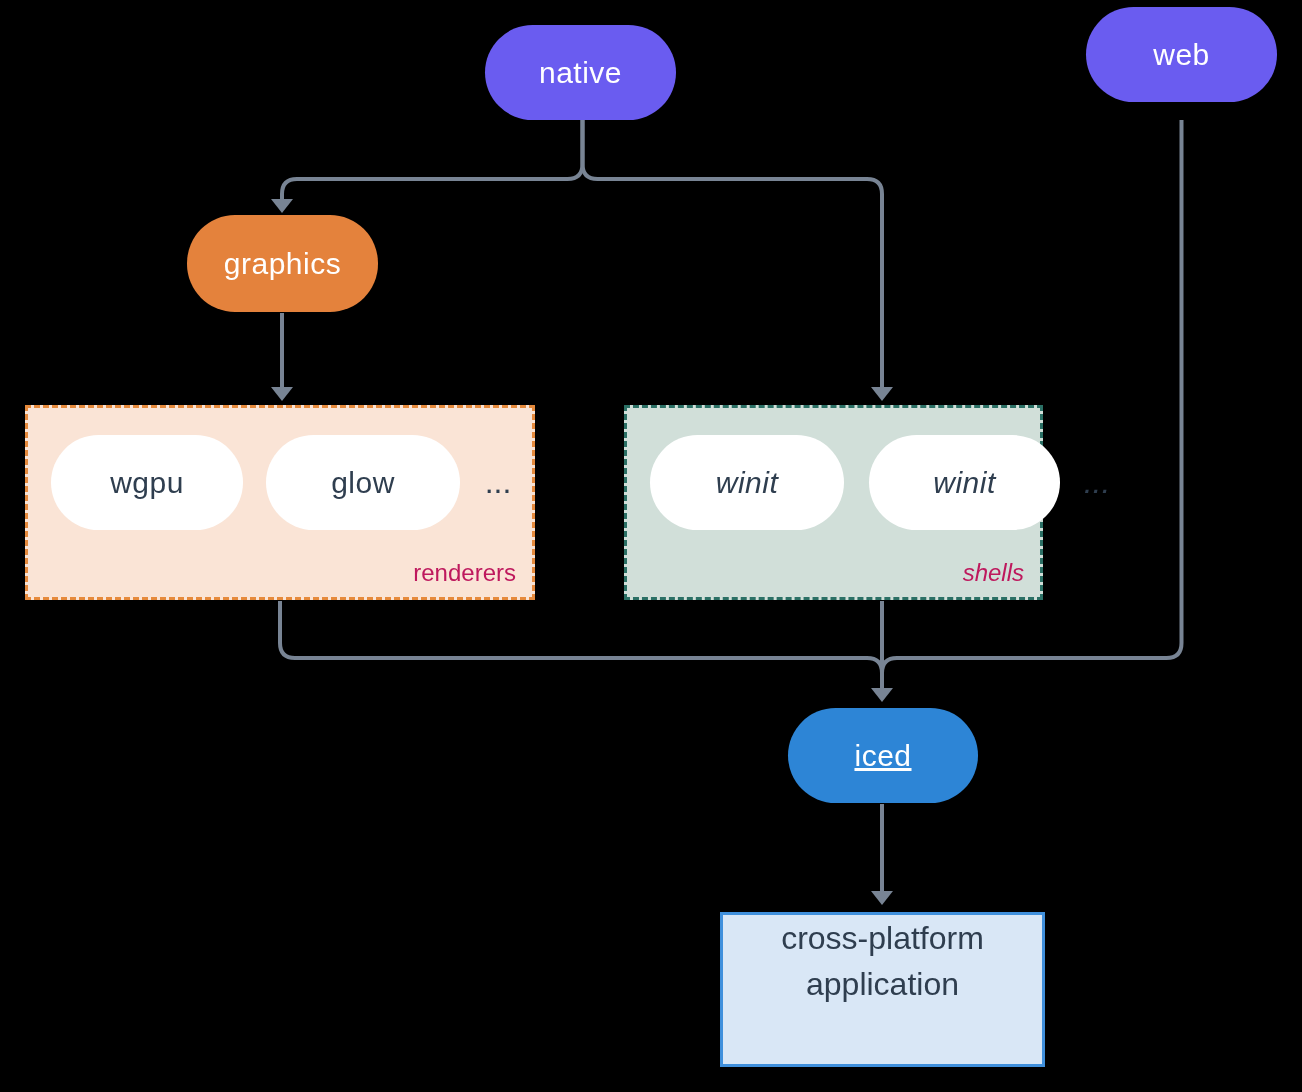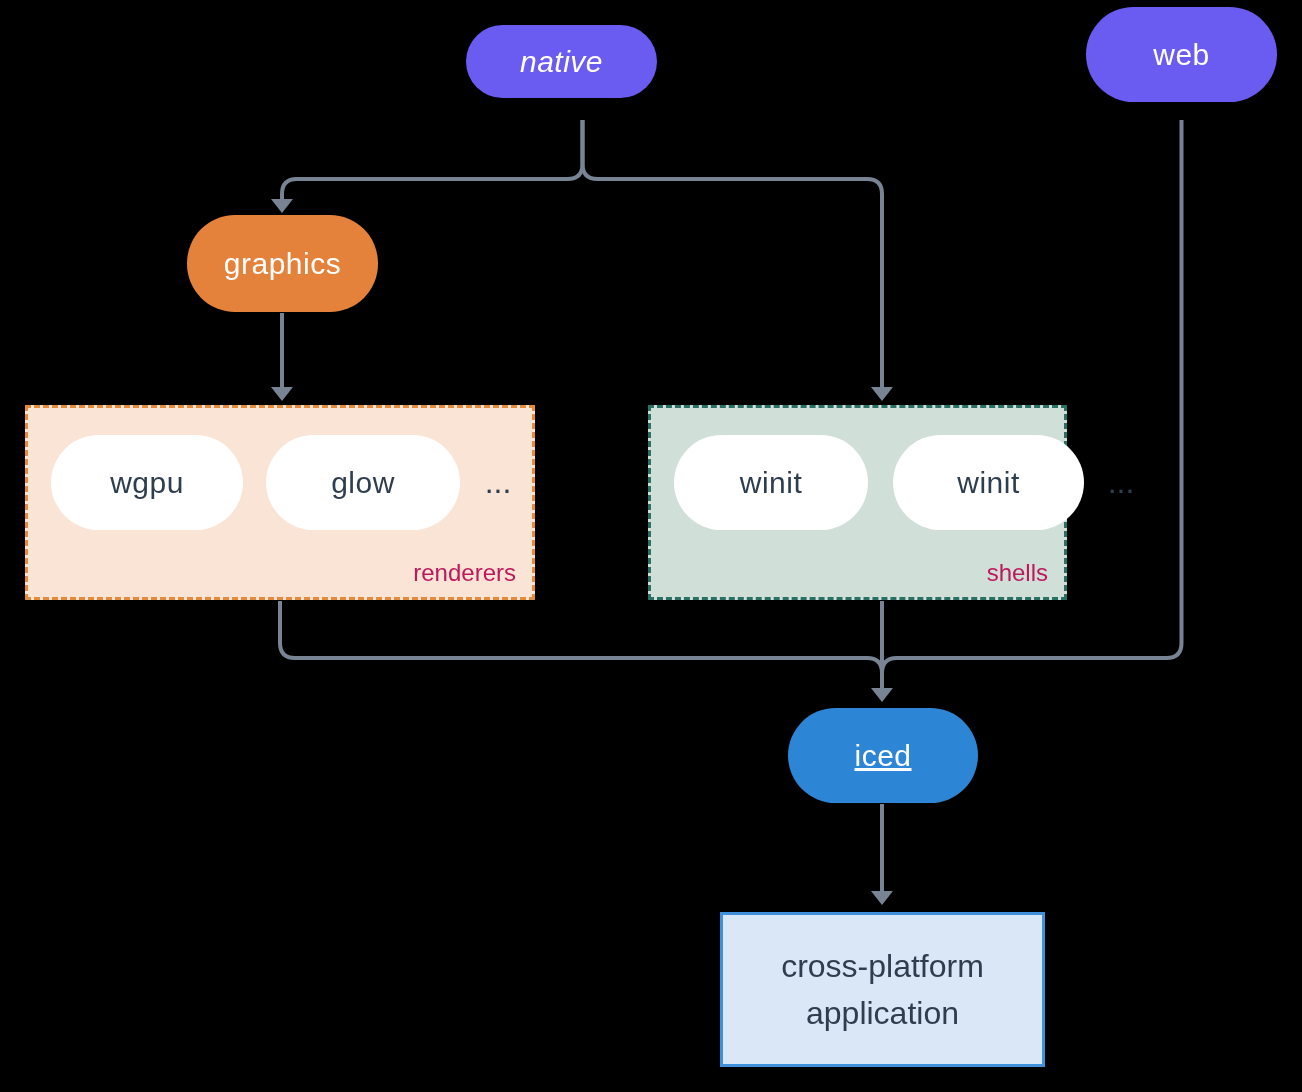--- a/index.html
+++ b/index.html
@@ -50,45 +50,44 @@
     color: #be185d;
   }
   .ellipsis {
     position: absolute;
     display: flex;
     align-items: center;
     justify-content: center;
     font-size: 32px;
     color: #2F3E4F;
   }
-  #node-native  { left: 466px;  top: 25px;  width: 191px; height: 73px; font-style: italic; }
+  #node-native  { left: 485px;  top: 25px;  width: 191px; height: 95px; }
   #node-web     { left: 1086px; top: 7px;  width: 191px; height: 95px; }
   #node-graphics{ left: 187px;  top: 215px; width: 191px; height: 97px; }
   #node-iced    { left: 788px;  top: 708px; width: 190px; height: 95px; text-decoration: underline; }
 
   #group-renderers { left: 25px;  top: 405px; width: 510px; height: 195px; padding-left: 12px; }
-  #group-shells    { left: 648px; top: 405px; width: 419px; height: 195px; }
+  #group-shells    { left: 624px; top: 405px; width: 419px; height: 195px; font-style: italic; }
 
   #pill-wgpu   { left: 23px;  top: 27px; width: 192px; height: 95px; }
   #pill-glow   { left: 238px; top: 27px; width: 194px; height: 95px; }
   #more-renderers { left: 440px; top: 27px; width: 60px; height: 95px; }
 
   #pill-winit  { left: 23px;  top: 27px; width: 194px; height: 95px; }
   #pill-glutin { left: 242px; top: 27px; width: 191px; height: 95px; }
   #more-shells { left: 440px; top: 27px; width: 60px; height: 95px; }
 
   #app-box {
     position: absolute;
     left: 720px; top: 912px;
     width: 325px; height: 155px;
     box-sizing: border-box;
     background: #D9E7F6;
     border: 3px solid #4090DC;
     display: flex;
-    align-items: center;
     justify-content: center;
     text-align: center;
     z-index: 2;
   }
   #app-box .app-label {
     font-size: 32px;
     line-height: 1.45;
     color: #2F3E4F;
     width: 260px;
   }

